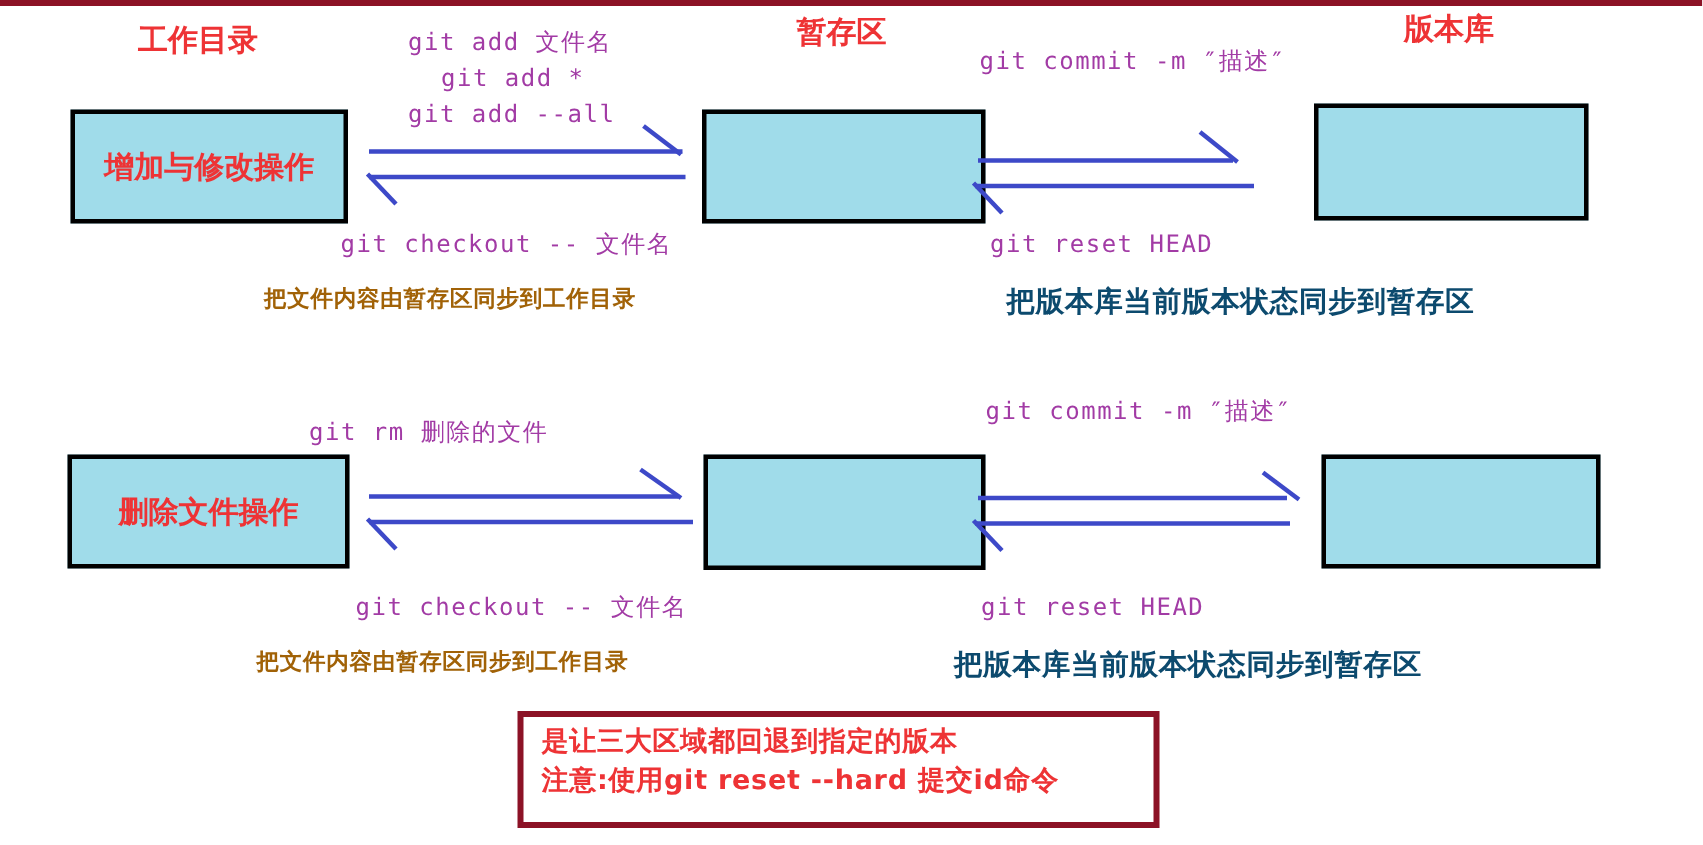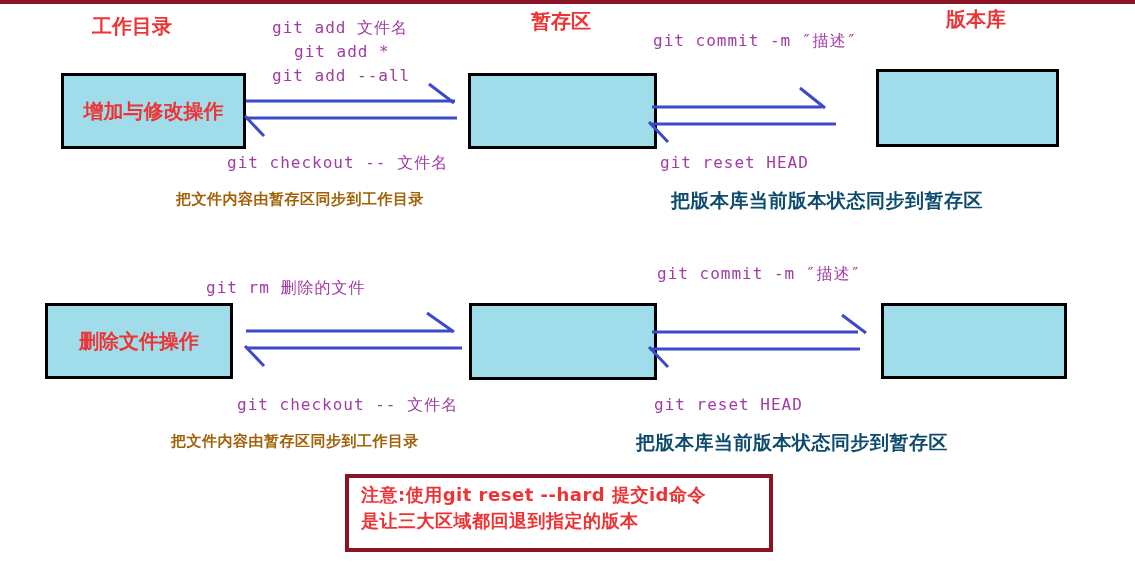--- a/index.html
+++ b/index.html
@@ -74,28 +74,28 @@
     stroke:#3d49c8; stroke-width:3; fill:none;
   }
 </style>
 </head>
 <body>
 
 <div id="canvas">
 
   <div class="heading" style="left:92px; top:13px;">工作目录</div>
   <div class="heading" style="left:531px; top:8px;">暂存区</div>
-  <div class="heading" style="left:936px; top:6px;margin-left:10px;">版本库</div>
+  <div class="heading" style="left:936px; top:6px;">版本库</div>
 
   <div class="cmd" style="left:272px; top:18px;">git add 文件名</div>
   <div class="cmd" style="left:256px; top:42px;margin-left:38px;">git add *</div>
   <div class="cmd" style="left:272px; top:66px;">git add --all</div>
   <div class="cmd" style="left:653px; top:31px;">git commit -m ″描述″</div>
 
-  <div class="gitbox" style="left:61px; top:73px; width:185px; height:76px;">
+  <div class="gitbox" style="left:47px; top:73px; width:185px; height:76px;">
     <span>增加与修改操作</span>
   </div>
   <div class="gitbox" style="left:468px; top:73px; width:189px; height:76px;"></div>
   <div class="gitbox" style="left:876px; top:69px; width:183px; height:78px;"></div>
 
   <div class="cmd" style="left:227px; top:153px;">git checkout -- 文件名</div>
   <div class="cmd" style="left:660px; top:153px;">git reset HEAD</div>
 
   <div class="desc-sm" style="left:176px; top:190px;">把文件内容由暂存区同步到工作目录</div>
   <div class="desc-lg" style="left:671px; top:188px;">把版本库当前版本状态同步到暂存区</div>
@@ -111,22 +111,22 @@
   <div class="gitbox" style="left:469px; top:303px; width:188px; height:77px;"></div>
   <div class="gitbox" style="left:881px; top:303px; width:186px; height:76px;"></div>
 
   <div class="cmd" style="left:237px; top:395px;">git checkout -- 文件名</div>
   <div class="cmd" style="left:654px; top:395px;">git reset HEAD</div>
 
   <div class="desc-sm" style="left:171px; top:432px;">把文件内容由暂存区同步到工作目录</div>
   <div class="desc-lg" style="left:636px; top:430px;">把版本库当前版本状态同步到暂存区</div>
 
   <div id="note-box">
+    <div>是让三大区域都回退到指定的版本</div>
     <div>注意:使用git reset --hard 提交id命令</div>
-    <div>是让三大区域都回退到指定的版本</div>
   </div>
 
   <svg id="arrow-layer" viewBox="0 0 1135 563" xmlns="http://www.w3.org/2000/svg">
 
     <g>
       <line x1="246" y1="101" x2="455" y2="101"></line>
       <line x1="429" y1="84" x2="454" y2="103"></line>
     </g>
 
     <g>

